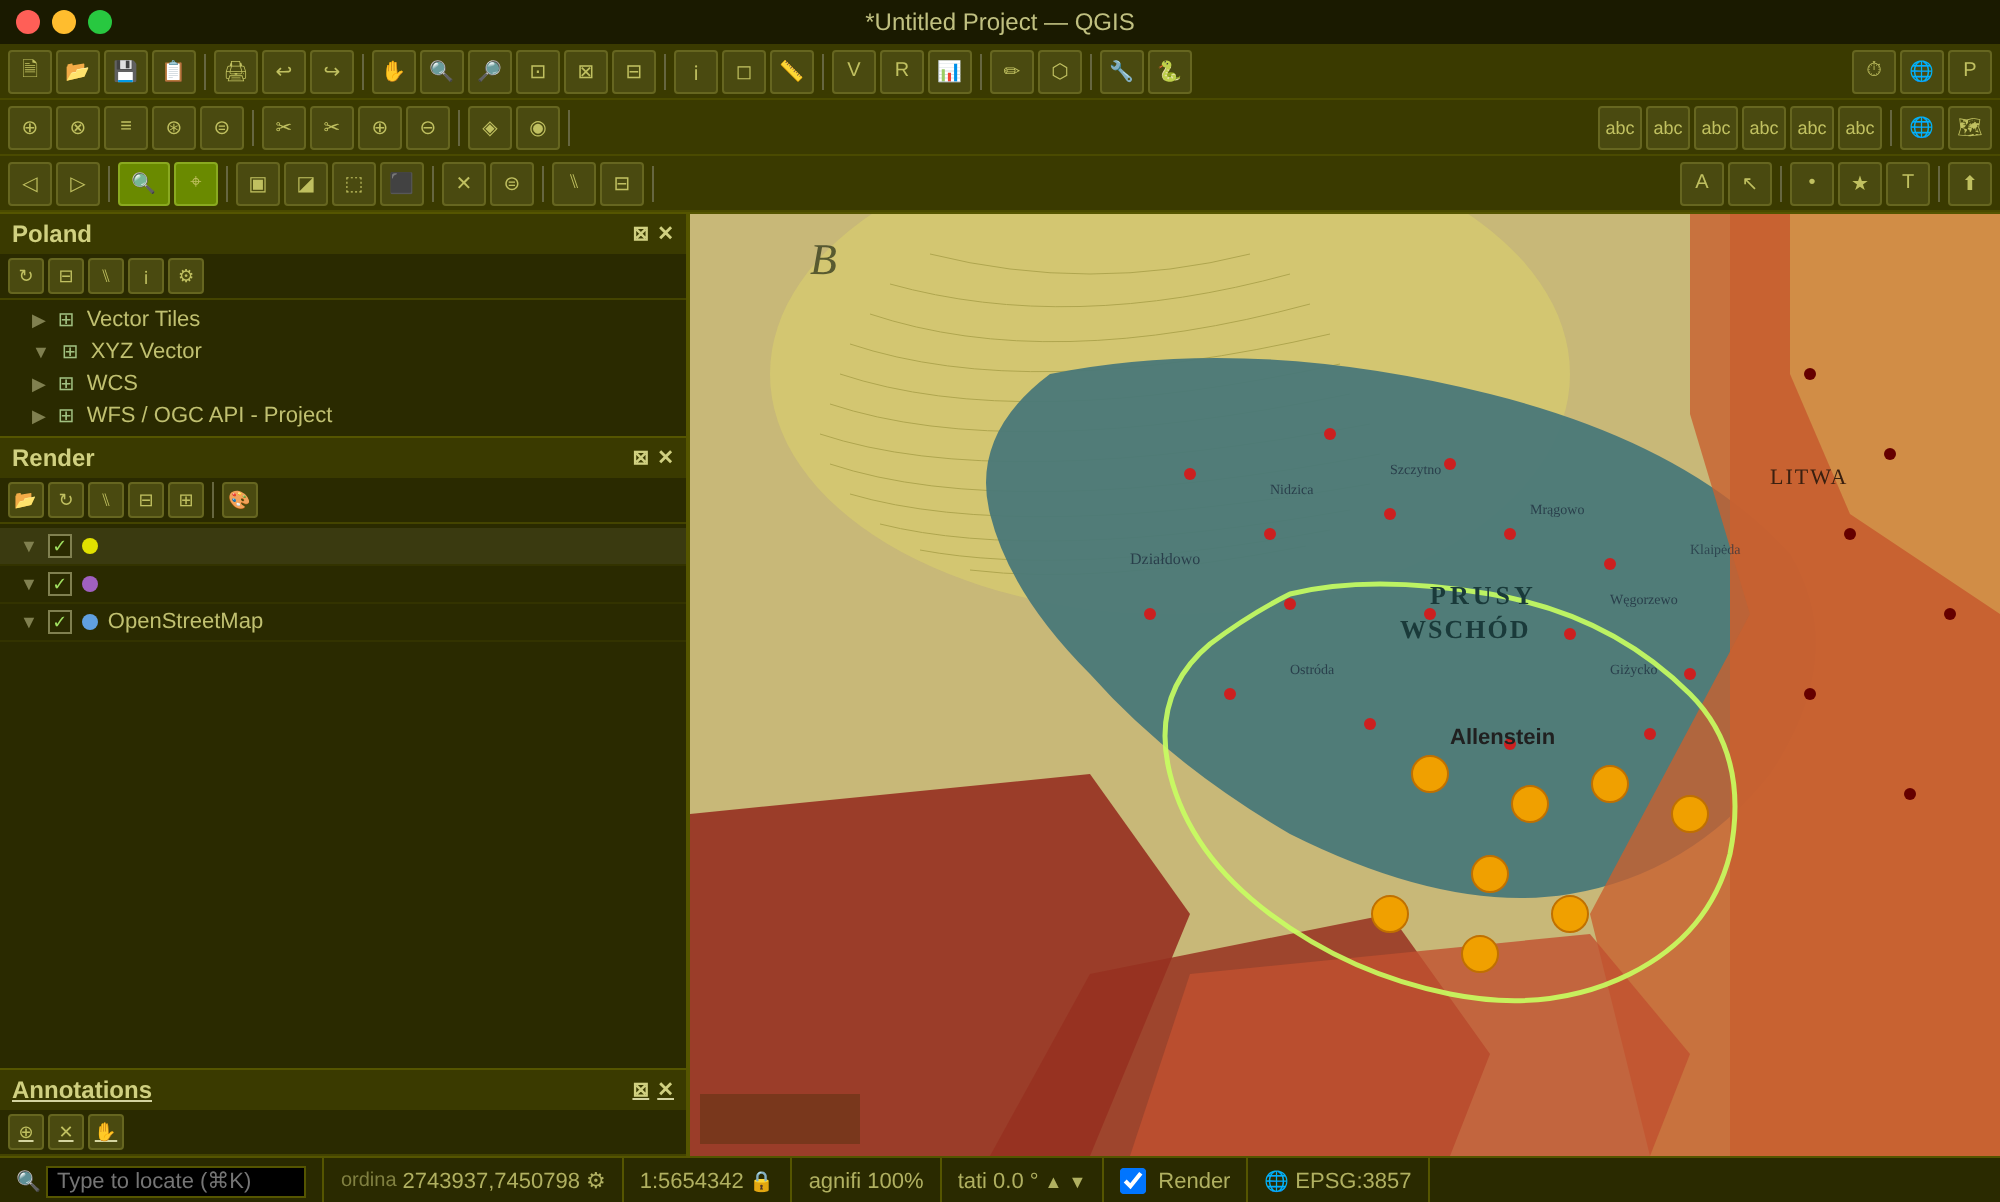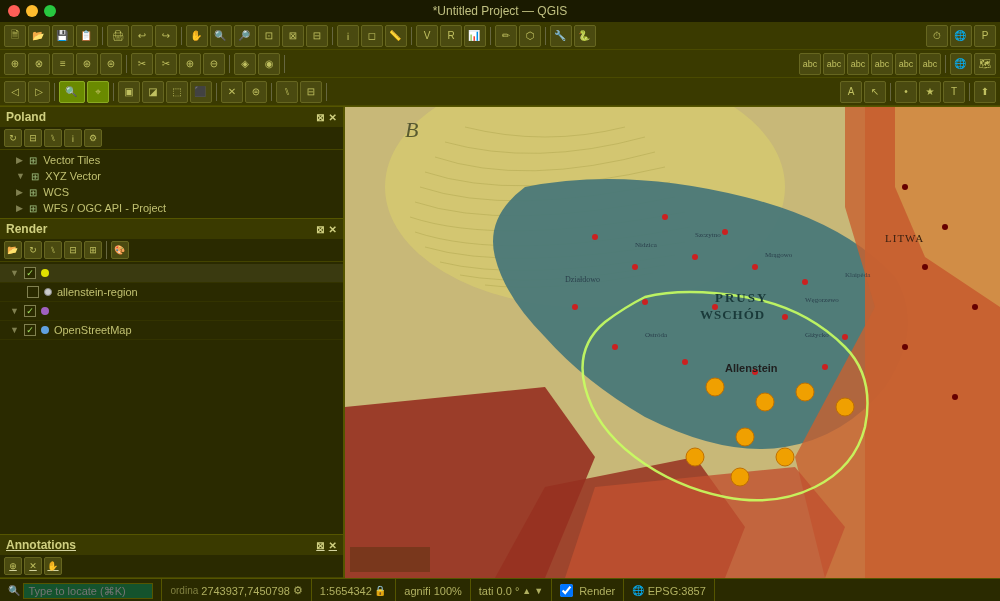--- a/index.html
+++ b/index.html
@@ -398,26 +398,20 @@
       </div>
 
       <div class="panel-list">
 
         <div class="layer-item active">
           <span style="font-size:9px;color:#808050;">▼</span>
           <div class="layer-check checked">✓</div>
           <div class="layer-color-dot" style="background:#e0e000;"></div>
         </div>
 
-        <div class="layer-item" style="padding-left:18px;">
-          <span style="font-size:9px;color:#808050;margin-left:4px;"> </span>
-          <div class="layer-check"></div>
-          <div class="layer-color-dot" style="background:#cccccc;border:1px solid #888;"></div>
-          <span class="layer-name">allenstein-region</span>
-        </div>
 
         <div class="layer-item">
           <span style="font-size:9px;color:#808050;">▼</span>
           <div class="layer-check checked">✓</div>
           <div class="layer-color-dot" style="background:#a060c0;"></div>
         </div>
 
         <div class="layer-item">
           <span style="font-size:9px;color:#808050;">▼</span>
           <div class="layer-check checked">✓</div>
@@ -534,21 +528,21 @@
       <rect x="5" y="440" width="80" height="25" fill="#2a2a00" opacity="0.3"></rect>
 
     </svg>
   </div>
 
 </div>
 
 <div class="status-bar">
   <div class="status-item">
     <span style="font-size:10px;">🔍</span>
-    <input class="status-input" type="text" style="width: 130px; background: #14532d; border: 1px solid rgb(85, 85, 0); color: rgb(176, 176, 96); font-size: 11px; padding: 1px 4px;" placeholder="Type to locate (⌘K)">
+    <input class="status-input" type="text" style="width: 130px; background: #000000; border: 1px solid rgb(85, 85, 0); color: rgb(176, 176, 96); font-size: 11px; padding: 1px 4px;" placeholder="Type to locate (⌘K)">
   </div>
   <div class="status-item">
     <span style="font-size:10px; color:#808040;">ordina</span>
     <span>2743937,7450798</span>
     <span style="cursor:pointer;">⚙</span>
   </div>
   <div class="status-item">
     <span>1:5654342</span>
     <span style="cursor:pointer; font-size:10px;">🔒</span>
   </div>

